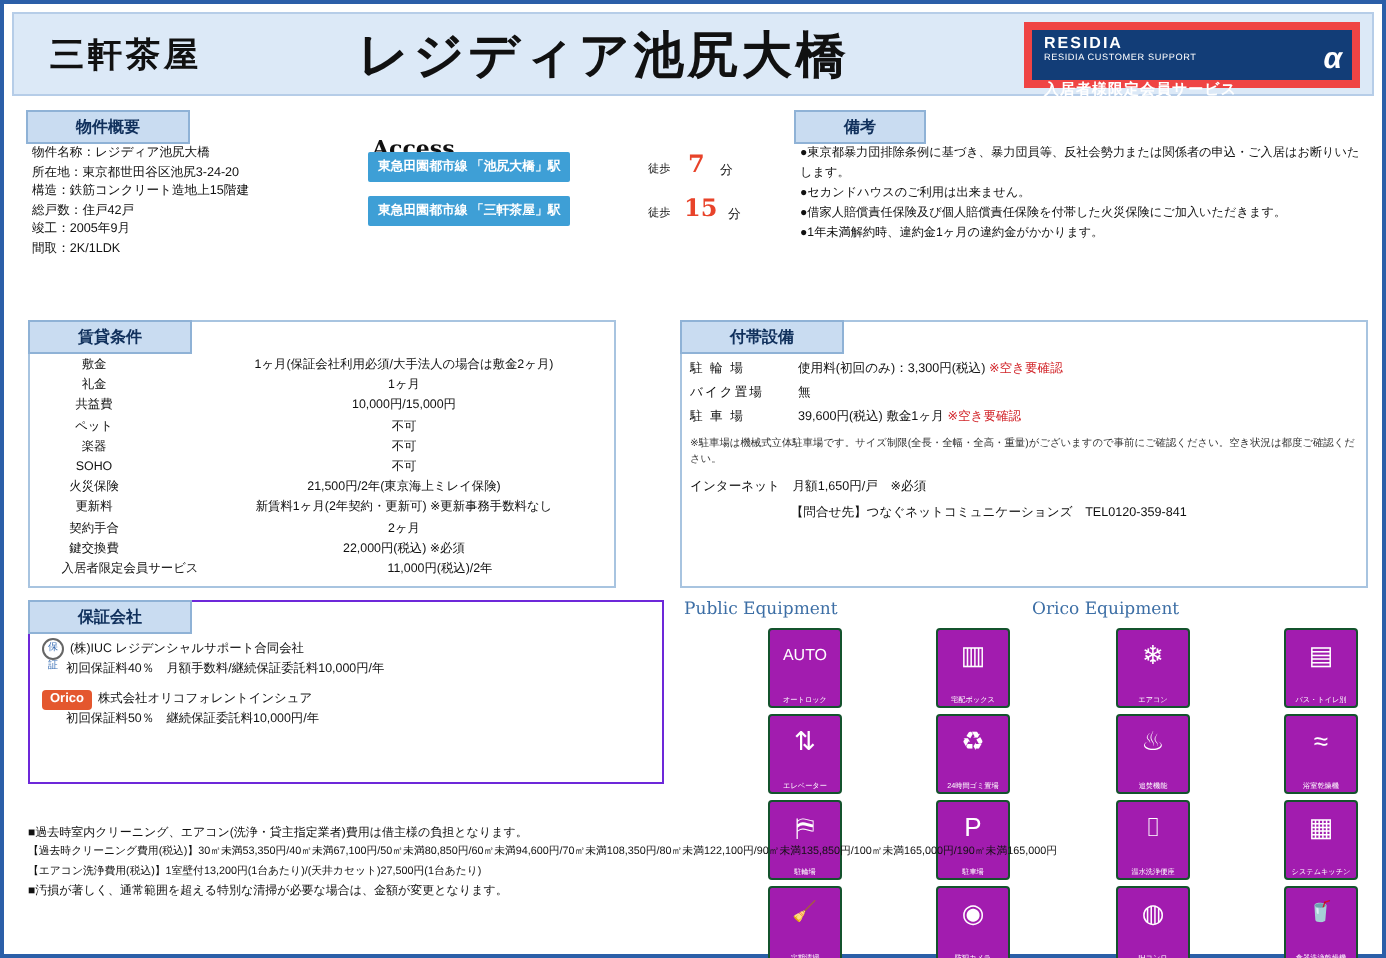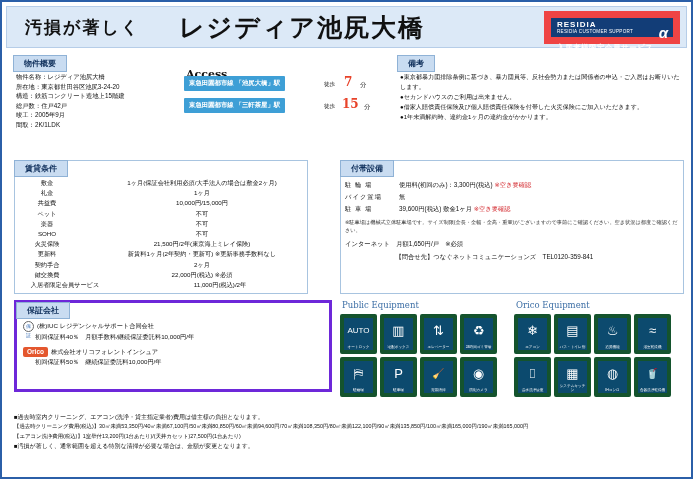--- a/index.html
+++ b/index.html
@@ -27,37 +27,37 @@
     position:absolute;left:18px;top:9px;
     font-size:17px;font-weight:bold;letter-spacing:2px;color:#111;
     font-family:"DejaVu Serif","Liberation Serif",serif;
   }
   .hdr-name{
     position:absolute;left:172px;top:4px;
     font-size:25px;font-weight:bold;letter-spacing:2px;color:#111;
     font-family:Liberation Sans, sans-serif;
   }
   .hdr-logo{
-    position:absolute;right:6px;top:4px;width:136px;height:33px;
-    background:#123d77;border:7px solid #ef4444;color:#fff;
+    position:absolute;right:6px;top:4px;width:168px;height:33px;
+    background:#123d77;border:4px solid #ef4444;color:#fff;
     box-sizing:border-box;
   }
   .hdr-logo .l1{position:absolute;left:6px;top:2px;font-size:8px;font-weight:bold;letter-spacing:1px;}
   .hdr-logo .l2{position:absolute;left:6px;top:11px;font-size:4.6px;letter-spacing:.3px;}
   .hdr-logo .l3{position:absolute;left:6px;top:25px;font-size:7.5px;font-weight:bold;letter-spacing:.5px;}
   .hdr-logo .mark{position:absolute;right:5px;top:6px;font-size:15px;font-style:italic;font-weight:bold;}
 
   
   .sec{
     position:absolute;background:#fff;border:1px solid #9ab8d8;box-sizing:border-box;
   }
   .sec-title{
     position:absolute;left:-1px;top:-1px;
     background:#c9dcf1;border:1px solid #8fb2d6;
-    font-size:8px;font-weight:bold;padding:2px 10px;box-sizing:border-box;
+    font-size:8px;font-weight:bold;padding:2px 24px;box-sizing:border-box;
     color:#10305c;
   }
 
   
   #overview{left:12px;top:54px;width:160px;height:98px;border:none;}
   #overview .body{position:absolute;left:2px;top:16px;width:158px;}
   #overview .row{font-size:6.3px;line-height:9.6px;white-space:nowrap;}
 
   
   #access{left:180px;top:54px;width:208px;height:74px;border:none;}
@@ -91,60 +91,60 @@
   
   #fac{left:338px;top:158px;width:344px;height:134px;border:1px solid #a8c4e0;}
   #fac .body{position:absolute;left:4px;top:18px;width:336px;}
   #fac .r{display:flex;font-size:6.3px;line-height:12px;}
   #fac .r .lb{width:54px;flex:0 0 54px;letter-spacing:1px;}
   #fac .r .vl{flex:1;}
   #fac .note{font-size:5.2px;line-height:7.6px;color:#333;margin-top:4px;}
   #fac .net{font-size:6.3px;line-height:11px;margin-top:4px;}
 
   
-  #guar{left:12px;top:298px;width:318px;height:92px;border:3px solid #6d28d9;}
+  #guar{left:12px;top:298px;width:318px;height:92px;border:1px solid #6d28d9;}
   #guar .body{position:absolute;left:6px;top:18px;width:306px;}
   #guar .g1{font-size:6.2px;line-height:10px;}
   #guar .logo1{
     display:inline-block;border:1px solid #666;border-radius:50%;
     width:9px;height:9px;line-height:9px;text-align:center;font-size:5px;vertical-align:middle;margin-right:3px;color:#3a6fb5;
   }
   #guar .orico{
     display:inline-block;background:#e4572e;color:#fff;font-weight:bold;font-size:6.5px;
     padding:0 4px;border-radius:2px;margin-right:3px;
   }
 
   
   #pubeq{left:338px;top:298px;width:168px;height:106px;}
   #roomeq{left:512px;top:298px;width:170px;height:106px;}
   .eq-title{position:absolute;left:2px;top:0;font-size:8.5px;color:#3c6ea5;font-family:"DejaVu Serif",serif;}
   .eq-grid{position:absolute;left:0;top:14px;display:flex;flex-wrap:wrap;gap:3px;}
   .eq{
-    width:37px;height:40px;background:#0c4a6e;border:4px solid #14532d;
-    box-sizing:border-box;position:relative;border-radius:2px;
+    width:37px;height:40px;background:#a21caf;border:1px solid #14532d;
+    box-sizing:border-box;position:relative;border-radius:2px;margin-left:44px;
   }
   .eq .gl{
     position:absolute;left:0;right:0;top:5px;text-align:center;font-size:13px;color:#fff;line-height:16px;
   }
   .eq .cap{
     position:absolute;left:0;right:0;bottom:1px;text-align:center;font-size:3.6px;color:#fff;
   }
 
   
   .foot{position:absolute;left:12px;top:410px;width:670px;}
   .foot .f{font-size:6px;line-height:10.4px;}
   .foot .f.small{font-size:5.4px;line-height:9.4px;}
 </style>
 </head>
 <body>
 
 <div class="page">
 
   <div class="header">
-    <div class="hdr-title">汚損が著しく</div>
+    <div class="hdr-title">三軒茶屋</div>
     <div class="hdr-name">レジディア池尻大橋</div>
     <div class="hdr-logo">
       <div class="l1">RESIDIA</div>
       <div class="l2">RESIDIA CUSTOMER SUPPORT</div>
       <div class="l3">入居者様限定会員サービス</div>
       <div class="mark">α</div>
     </div>
   </div>
 
   <div class="sec" id="overview">

